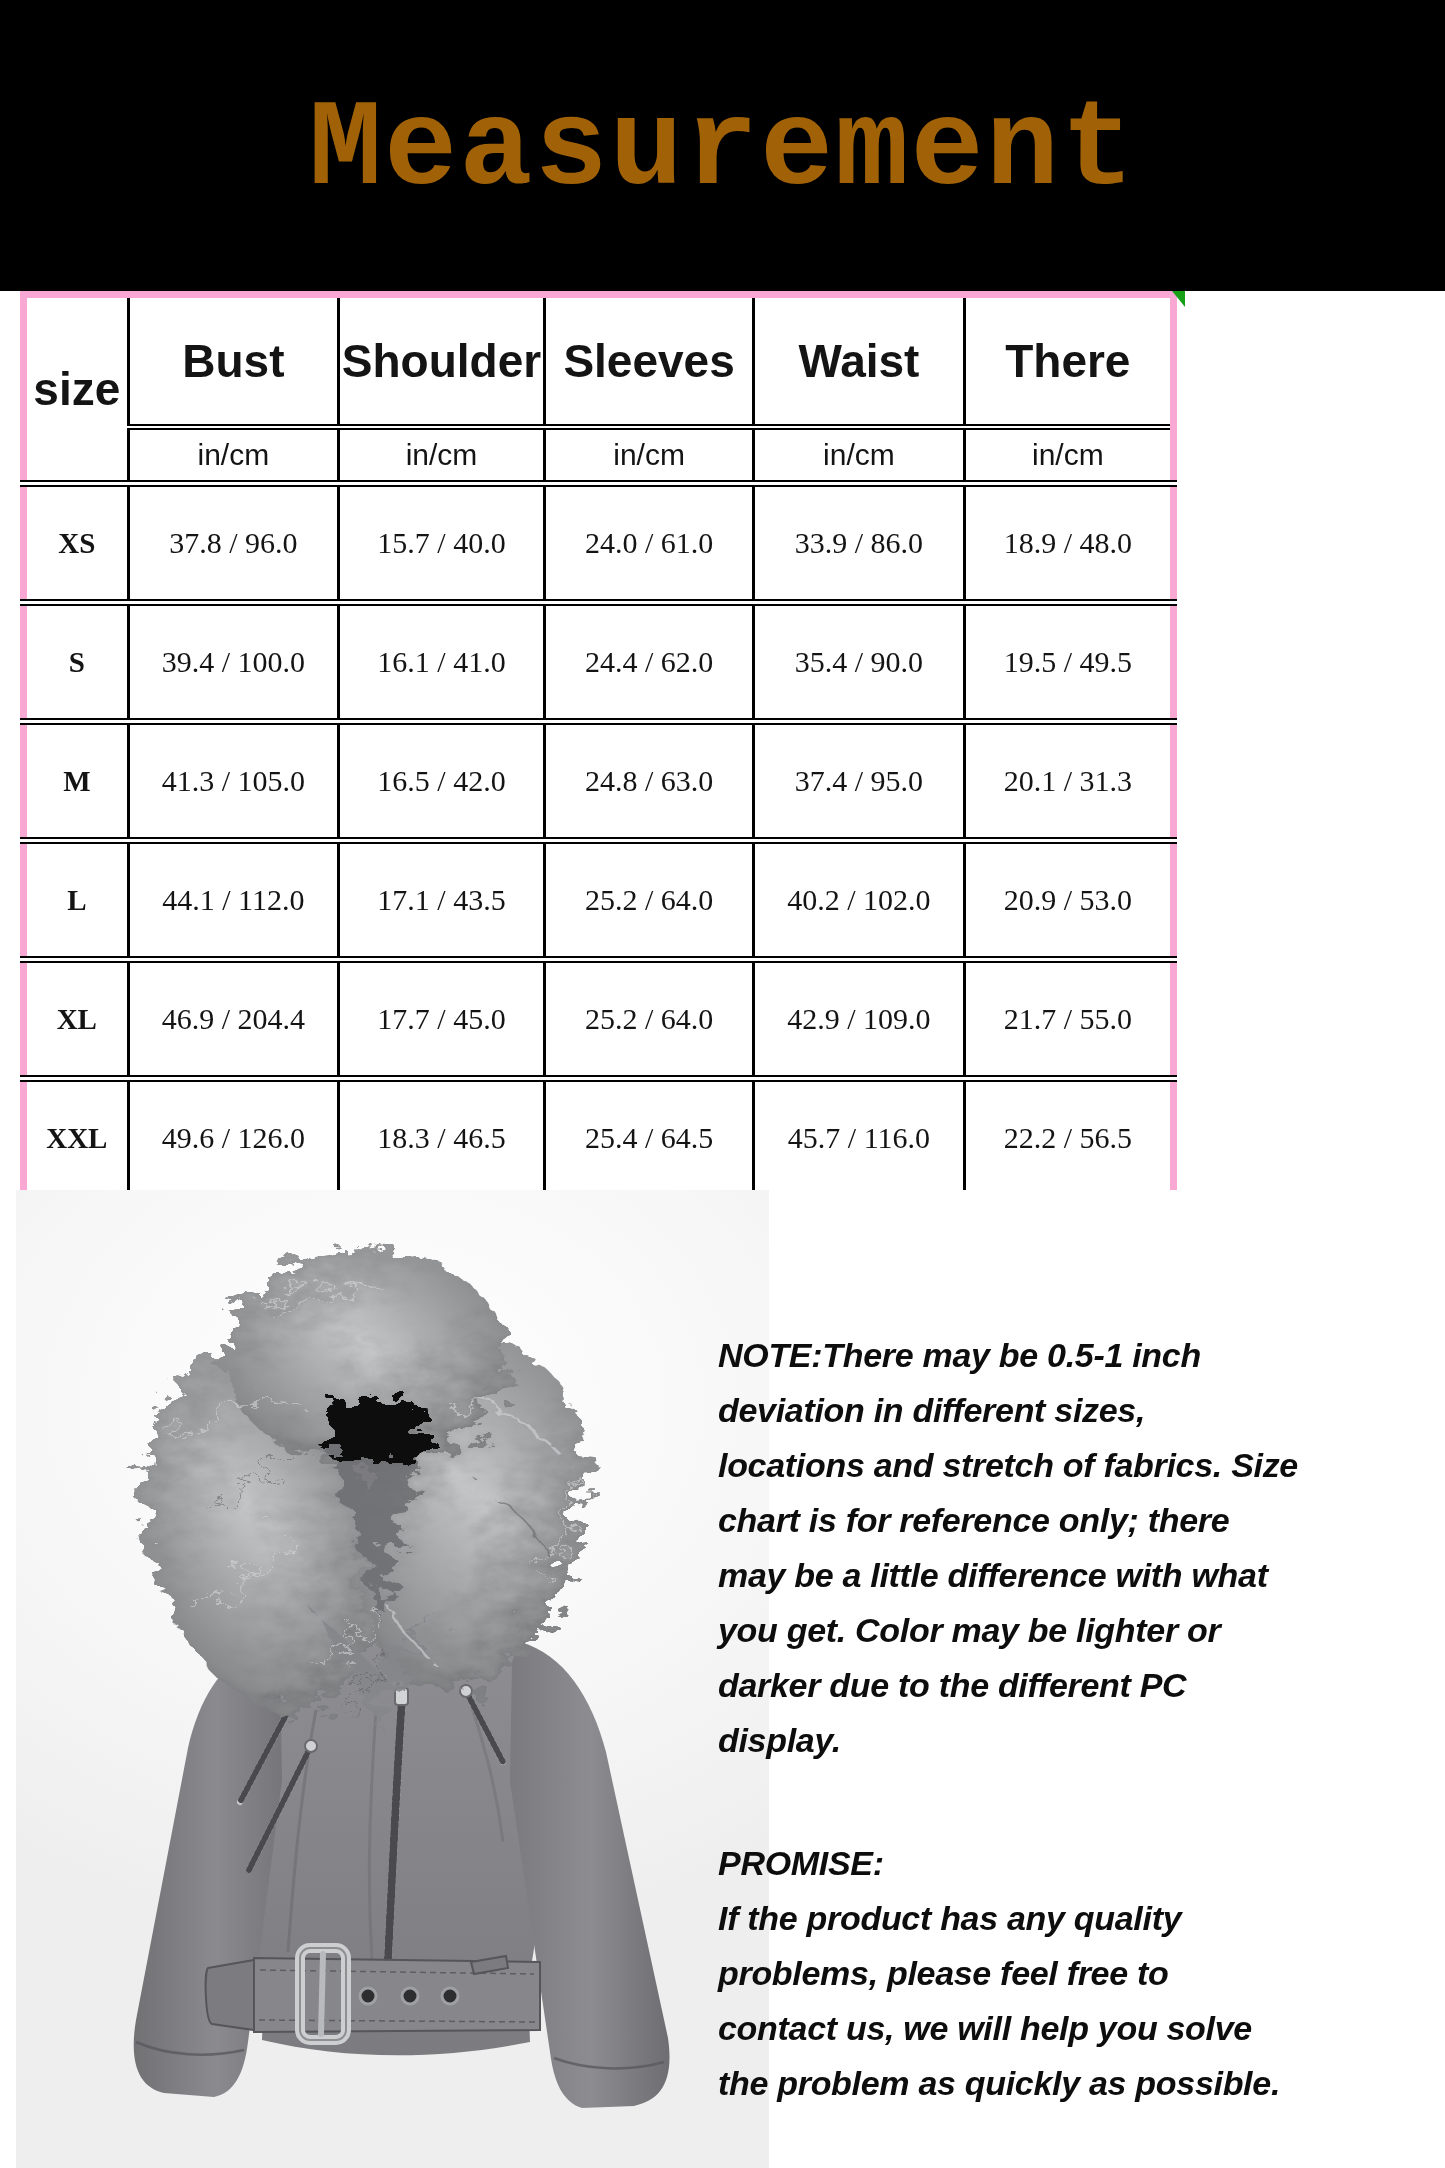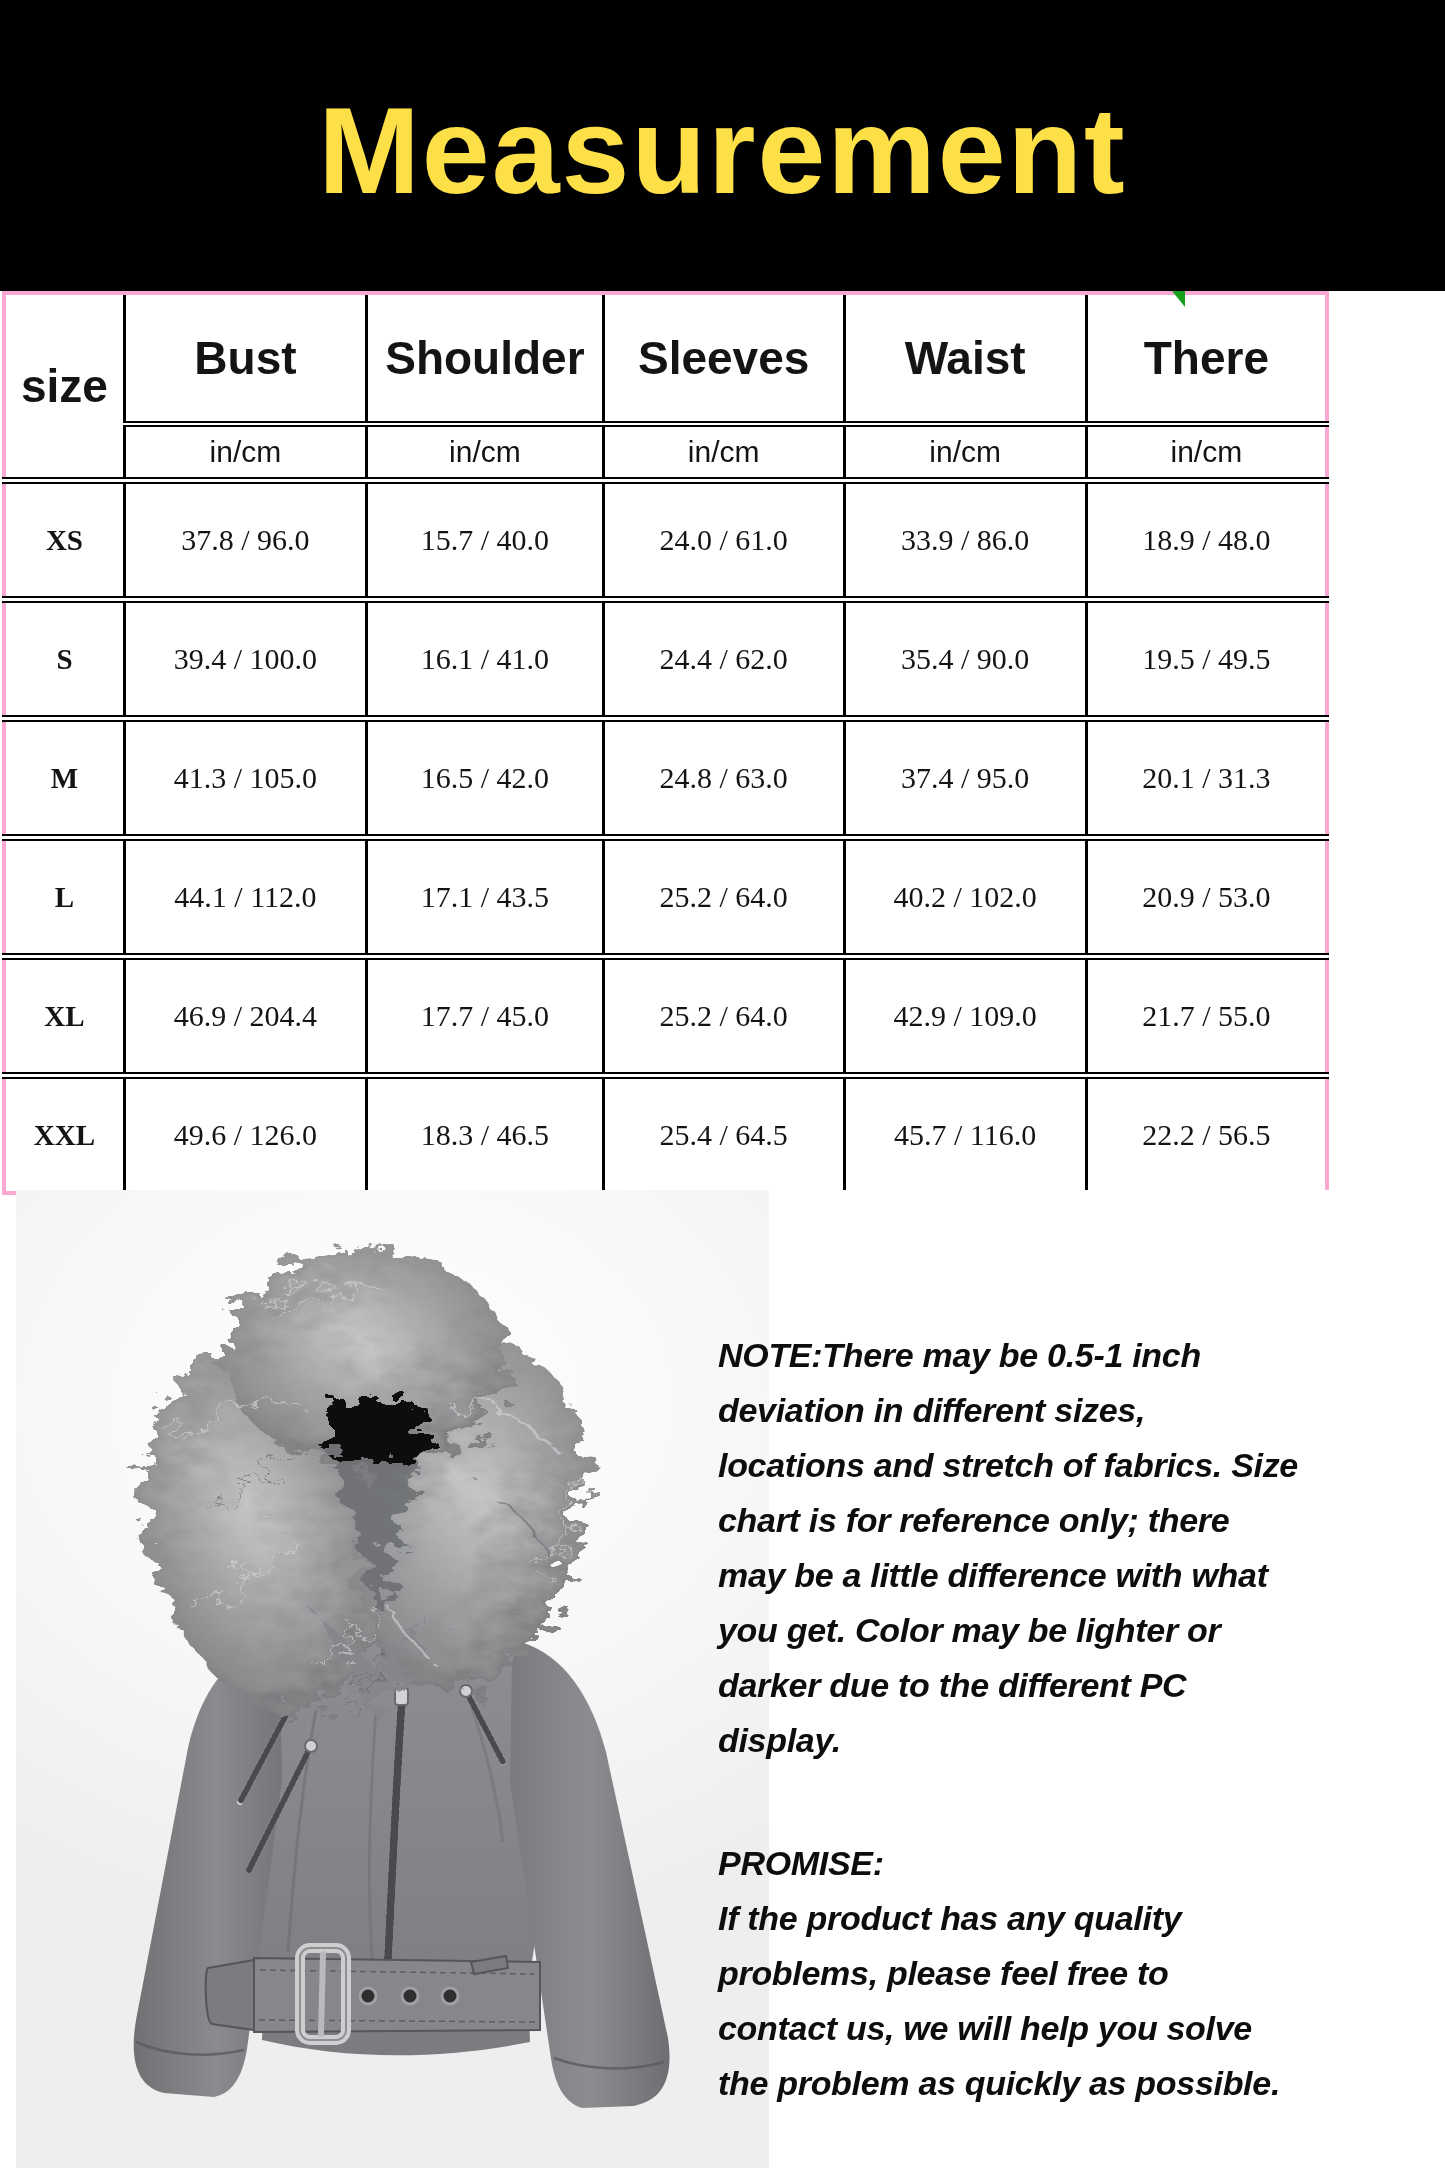--- a/index.html
+++ b/index.html
@@ -2,27 +2,27 @@
 <html><head>
 <meta charset="utf-8">
 <style>
   html,body{margin:0;padding:0;background:#ffffff;}
   .page{position:relative;width:1445px;height:2168px;background:#ffffff;overflow:hidden;
         font-family:"Liberation Sans",sans-serif;color:#141414;}
 
   
   .banner{position:absolute;left:0;top:0;width:1445px;height:291px;background:#000000;
           display:flex;align-items:center;justify-content:center;}
-  .banner h1{margin:0;padding-top:10px;font-size:122px;font-weight:bold;color:#fde047;
-             letter-spacing:2px;line-height:1;}
+  .banner h1{margin:0;padding-top:10px;font-size:122px;font-weight:bold;color:#a16207;
+             letter-spacing:2px;line-height:1;font-family:Liberation Mono, monospace;}
 
   
   .table-zone{position:absolute;left:0;top:291px;width:1445px;}
-  table.size-table{border-collapse:collapse;table-layout:fixed;width:1327px;margin:0 2px;
-                   background:#ffffff;border:4px solid #f9a8d4;}
+  table.size-table{border-collapse:collapse;table-layout:fixed;width:1157px;margin:0 20px;
+                   background:#ffffff;border:7px solid #f9a8d4;}
   .size-table th,.size-table td{border-left:3px solid #000;border-right:3px solid #000;
                    text-align:center;vertical-align:middle;padding:0;overflow:hidden;}
   .size-table thead tr.head-row th{height:126px;font-size:46px;font-weight:bold;}
   .size-table thead th.size-h{font-size:44px;font-weight:normal;}
   .size-table thead tr.unit-row th{height:50px;font-size:30px;font-weight:normal;
                    border-top:6px double #000;}
   .size-table tbody td{height:112px;font-size:30px;border-top:7px double #000;font-family:Liberation Serif, serif;}
   .size-table tbody td.size-c{font-weight:600;font-size:29px;}
 
   .green-tick{position:absolute;left:1172px;top:0;width:0;height:0;

